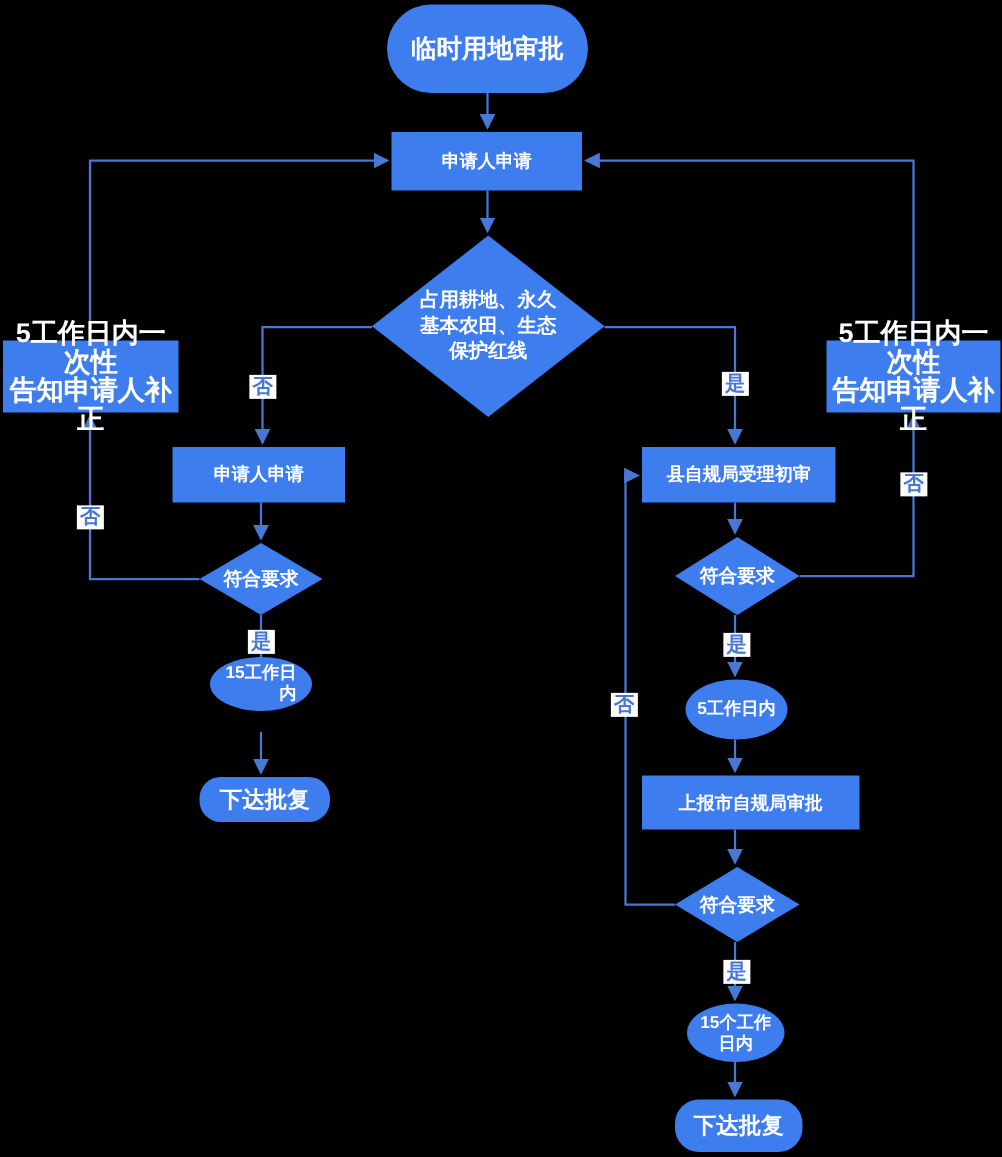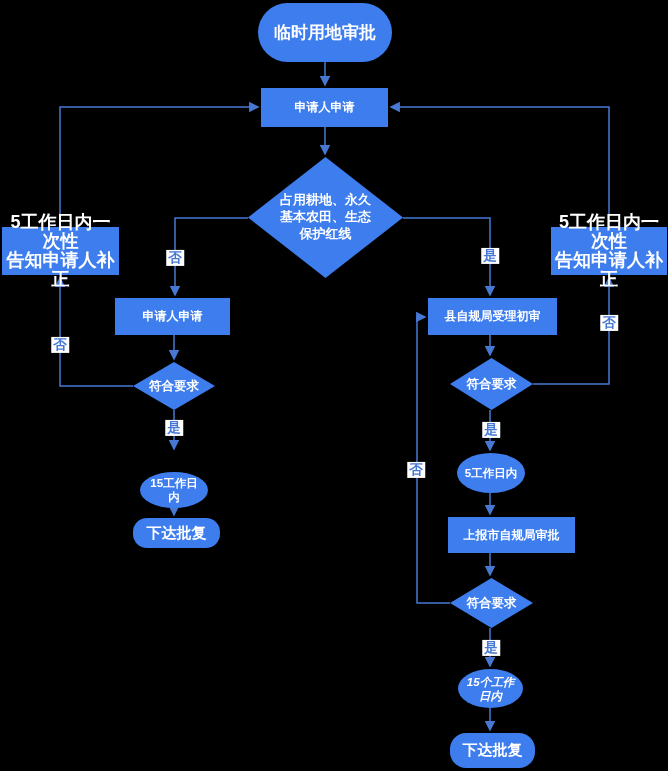--- a/index.html
+++ b/index.html
@@ -81,36 +81,36 @@
   <div class="node rect notify pre" style="left:2px;top:227px;width:117px;height:48px;">5工作日内一次性
 告知申请人补正</div>
 
   <div class="node rect notify pre" style="left:551px;top:227px;width:116px;height:48px;">5工作日内一次性
 告知申请人补正</div>
 
   <div class="node rect" style="left:115px;top:298px;width:115px;height:37px;">申请人申请</div>
 
   <div class="node diamond small" style="left:133px;top:362px;width:82px;height:48px;">符合要求</div>
 
-  <div class="node ellipse pre" style="left:140px;top:472px;width:68px;height:36px;">15工作日
+  <div class="node ellipse pre" style="left:140px;top:438px;width:68px;height:36px;text-align:right;">15工作日
 内</div>
 
   <div class="node rrect" style="left:133px;top:518px;width:87px;height:30px;border-radius:14px;">下达批复</div>
 
   <div class="node rect" style="left:428px;top:298px;width:129px;height:37px;">县自规局受理初审</div>
 
   <div class="node diamond small" style="left:450px;top:358px;width:83px;height:52px;">符合要求</div>
 
   <div class="node ellipse" style="left:457px;top:453px;width:68px;height:40px;">5工作日内</div>
 
-  <div class="node rect" style="left:428px;top:517px;width:127px;height:36px;margin-left:20px;">上报市自规局审批</div>
+  <div class="node rect" style="left:428px;top:517px;width:145px;height:36px;">上报市自规局审批</div>
 
   <div class="node diamond small" style="left:450px;top:578px;width:83px;height:50px;">符合要求</div>
 
-  <div class="node ellipse pre" style="left:458px;top:669px;width:65px;height:39px;font-style:italic;">15个工作
+  <div class="node ellipse pre" style="left:458px;top:669px;width:65px;height:39px;">15个工作
 日内</div>
 
   <div class="node rrect" style="left:450px;top:733px;width:85px;height:35px;">下达批复</div>
 
   <div class="chip" style="left:175px;top:258px;">否</div>
 
   <div class="chip" style="left:490px;top:256px;">是</div>
 
   <div class="chip" style="left:60px;top:345px;">否</div>
 

